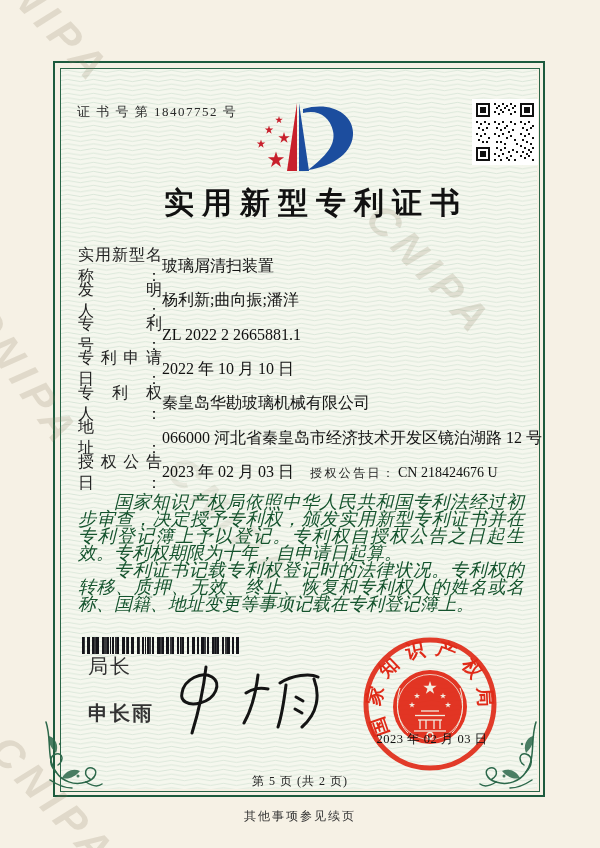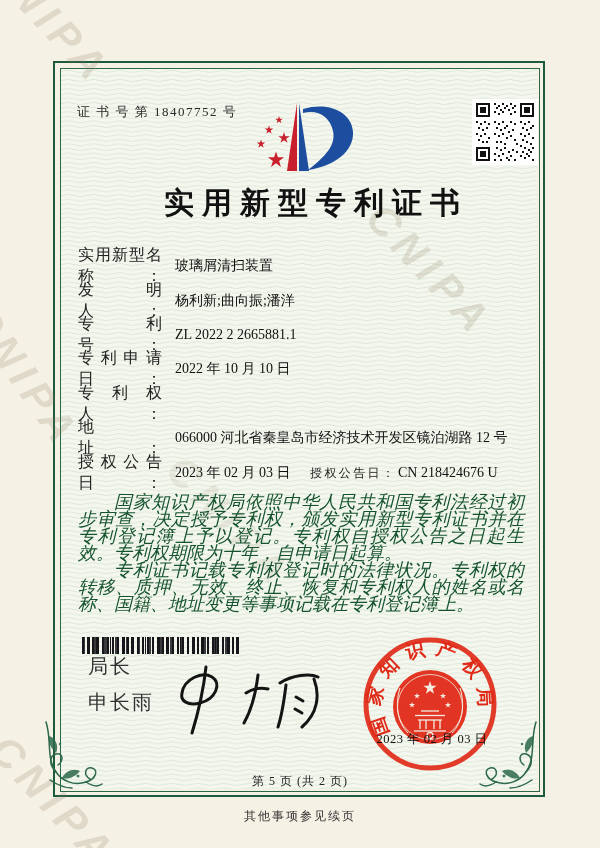--- a/index.html
+++ b/index.html
@@ -25,38 +25,38 @@
   .cert-no{position:absolute;left:77px;top:103px;z-index:4;font-size:13px;letter-spacing:1.5px;color:#2a2a2a;}
   .logo{position:absolute;left:246px;top:100px;z-index:4;}
   .qr{position:absolute;left:472px;top:99px;z-index:4;}
   .title{position:absolute;left:76px;top:183px;width:480px;z-index:4;text-align:center;
          font-size:30px;font-weight:bold;letter-spacing:8px;color:#111;}
   
   .fields{position:absolute;left:78px;top:249px;width:420px;z-index:4;}
   .frow{position:relative;height:34.4px;display:flex;align-items:center;}
   .lbl{display:inline-block;width:84px;flex:none;font-size:16px;color:#222;
        text-align:justify;text-align-last:justify;}
-  .val{font-size:14px;margin-left:13px;white-space:nowrap;color:#111;text-align:right;}
+  .val{font-size:16px;margin-left:0px;white-space:nowrap;color:#111;text-align:right;}
   .lbl2{position:absolute;left:232px;top:50%;transform:translateY(-50%);display:inline-block;
         width:84px;font-size:12px;color:#222;text-align:justify;text-align-last:justify;}
   .val2{position:absolute;left:320px;top:50%;transform:translateY(-50%);font-size:14px;white-space:nowrap;color:#111;}
   
   .legal{position:absolute;left:78px;top:494px;width:446px;z-index:4;font-size:18px;
          line-height:17px;text-align:justify;font-style:italic;color:#14532d;}
   .legal p{margin:0;text-indent:2em;}
   
   .barcode{position:absolute;left:82px;top:637px;width:158px;height:17px;z-index:4;
     background:
       repeating-linear-gradient(90deg,#15151a 0 2px,transparent 2px 5px),
       repeating-linear-gradient(90deg,#15151a 0 1px,transparent 1px 7px),
       repeating-linear-gradient(90deg,rgba(25,25,30,.85) 0 3px,transparent 3px 11px);}
   
   .officials{position:absolute;left:88px;top:653px;z-index:4;
              font-family:"Liberation Sans",sans-serif;font-size:20px;letter-spacing:2px;color:#333;}
-  .officials .name{margin-top:9px;}
+  .officials .name{margin-top:20px;font-weight:bold;}
   .signature{position:absolute;left:150px;top:663px;z-index:5;}
   
   .seal{position:absolute;left:357px;top:630px;z-index:5;}
   .seal-date{position:absolute;left:370px;top:731px;width:124px;z-index:6;text-align:center;
              font-size:12.5px;letter-spacing:.5px;color:#101010;}
   
   .page-no{position:absolute;left:60px;top:773px;width:480px;z-index:4;text-align:center;
            font-size:12px;letter-spacing:1px;color:#222;}
   .note{position:absolute;left:0;top:808px;width:600px;z-index:4;text-align:center;
         font-size:12px;letter-spacing:2px;color:#333;}
@@ -182,20 +182,21 @@
     <div class="frow">
       <span class="lbl">专　利　号：</span>
       <span class="val">ZL 2022 2 2665881.1</span>
     </div>
     <div class="frow">
       <span class="lbl">专利申请日：</span>
       <span class="val">2022 年 10 月 10 日</span>
     </div>
     <div class="frow">
       <span class="lbl">专 利 权 人：</span>
+      <span class="val">秦皇岛华勘玻璃机械有限公司</span>
     </div>
     <div class="frow">
       <span class="lbl">地　　　址：</span>
       <span class="val">066000 河北省秦皇岛市经济技术开发区镜泊湖路 12 号</span>
     </div>
     <div class="frow">
       <span class="lbl">授权公告日：</span>
       <span class="val">2023 年 02 月 03 日</span>
       <span class="lbl2">授权公告日：</span>
       <span class="val2">CN 218424676 U</span>

